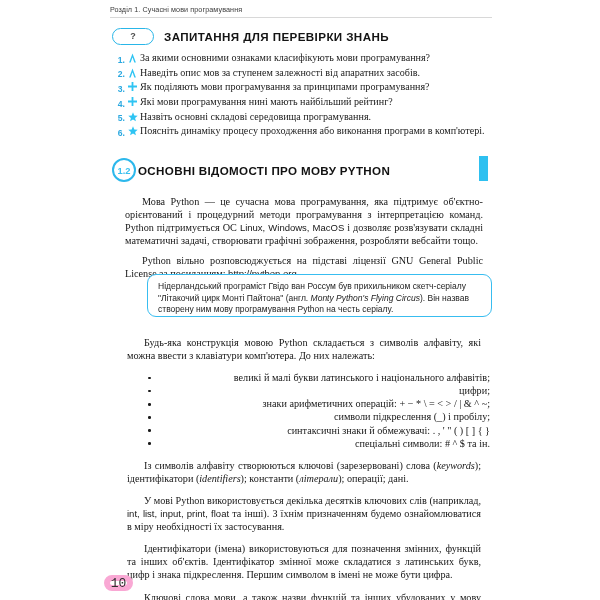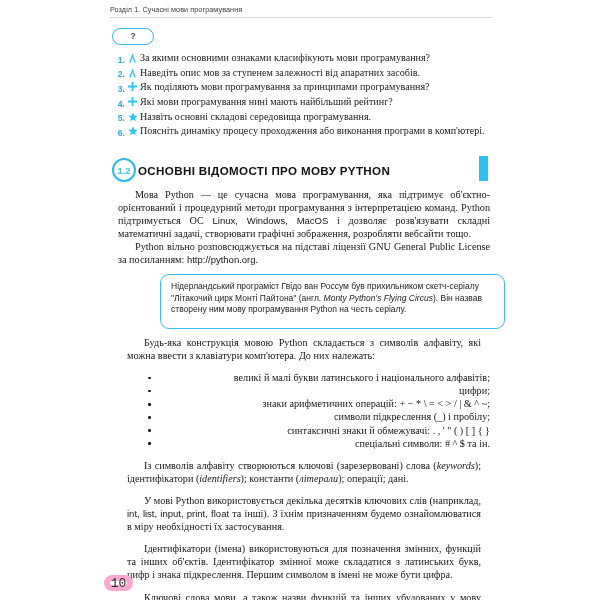--- a/index.html
+++ b/index.html
@@ -160,39 +160,39 @@
     position: absolute;
     left: 118px;
     top: 188px;
     width: 372px;
     font-size: 10.2px;
     line-height: 13.1px;
     text-align: justify;
     color: #161616;
   }
   .body p {
-    margin: 0;
+    margin: 7px;
     text-indent: 17px;
   }
   .mono-ui {
     font-family: "Liberation Sans", sans-serif;
     font-size: 9.5px;
   }
   .ital { font-style: italic; }
 
   
   .callout {
     position: absolute;
-    left: 160px;
+    left: 147px;
     top: 274px;
     width: 345px;
     box-sizing: border-box;
     border: 1.3px solid #38bdf0;
     border-radius: 9px;
-    padding: 6px 10px 12px 10px;
+    padding: 6px 10px 0 10px;
     font-family: "Liberation Sans", sans-serif;
     font-size: 8.5px;
     line-height: 11.6px;
     color: #1c1c1c;
     background: #ffffff;
   }
 
   
   .body2 {
     position: absolute;
@@ -252,20 +252,21 @@
 <body>
 
 <div class="page">
 
   <div class="runhead">Розділ 1. Сучасні мови програмування</div>
   <div class="runrule"></div>
 
   <div class="qblock">
     <div class="qhead">
       <div class="qbadge">?</div>
+      <div class="qtitle">ЗАПИТАННЯ ДЛЯ ПЕРЕВІРКИ ЗНАНЬ</div>
     </div>
 
     <ul class="qlist">
       <li class="qitem">
         <span class="qnum">1.</span>
         <span class="qicon">
           <svg width="9" height="10" viewBox="0 0 9 10">
               <path d="M4.5 0.4 L7.9 9.4 L6.3 9.4 L4.5 4.2 L2.7 9.4 L1.1 9.4 Z" fill="#2ec4f3"></path>
             </svg>
         </span>

